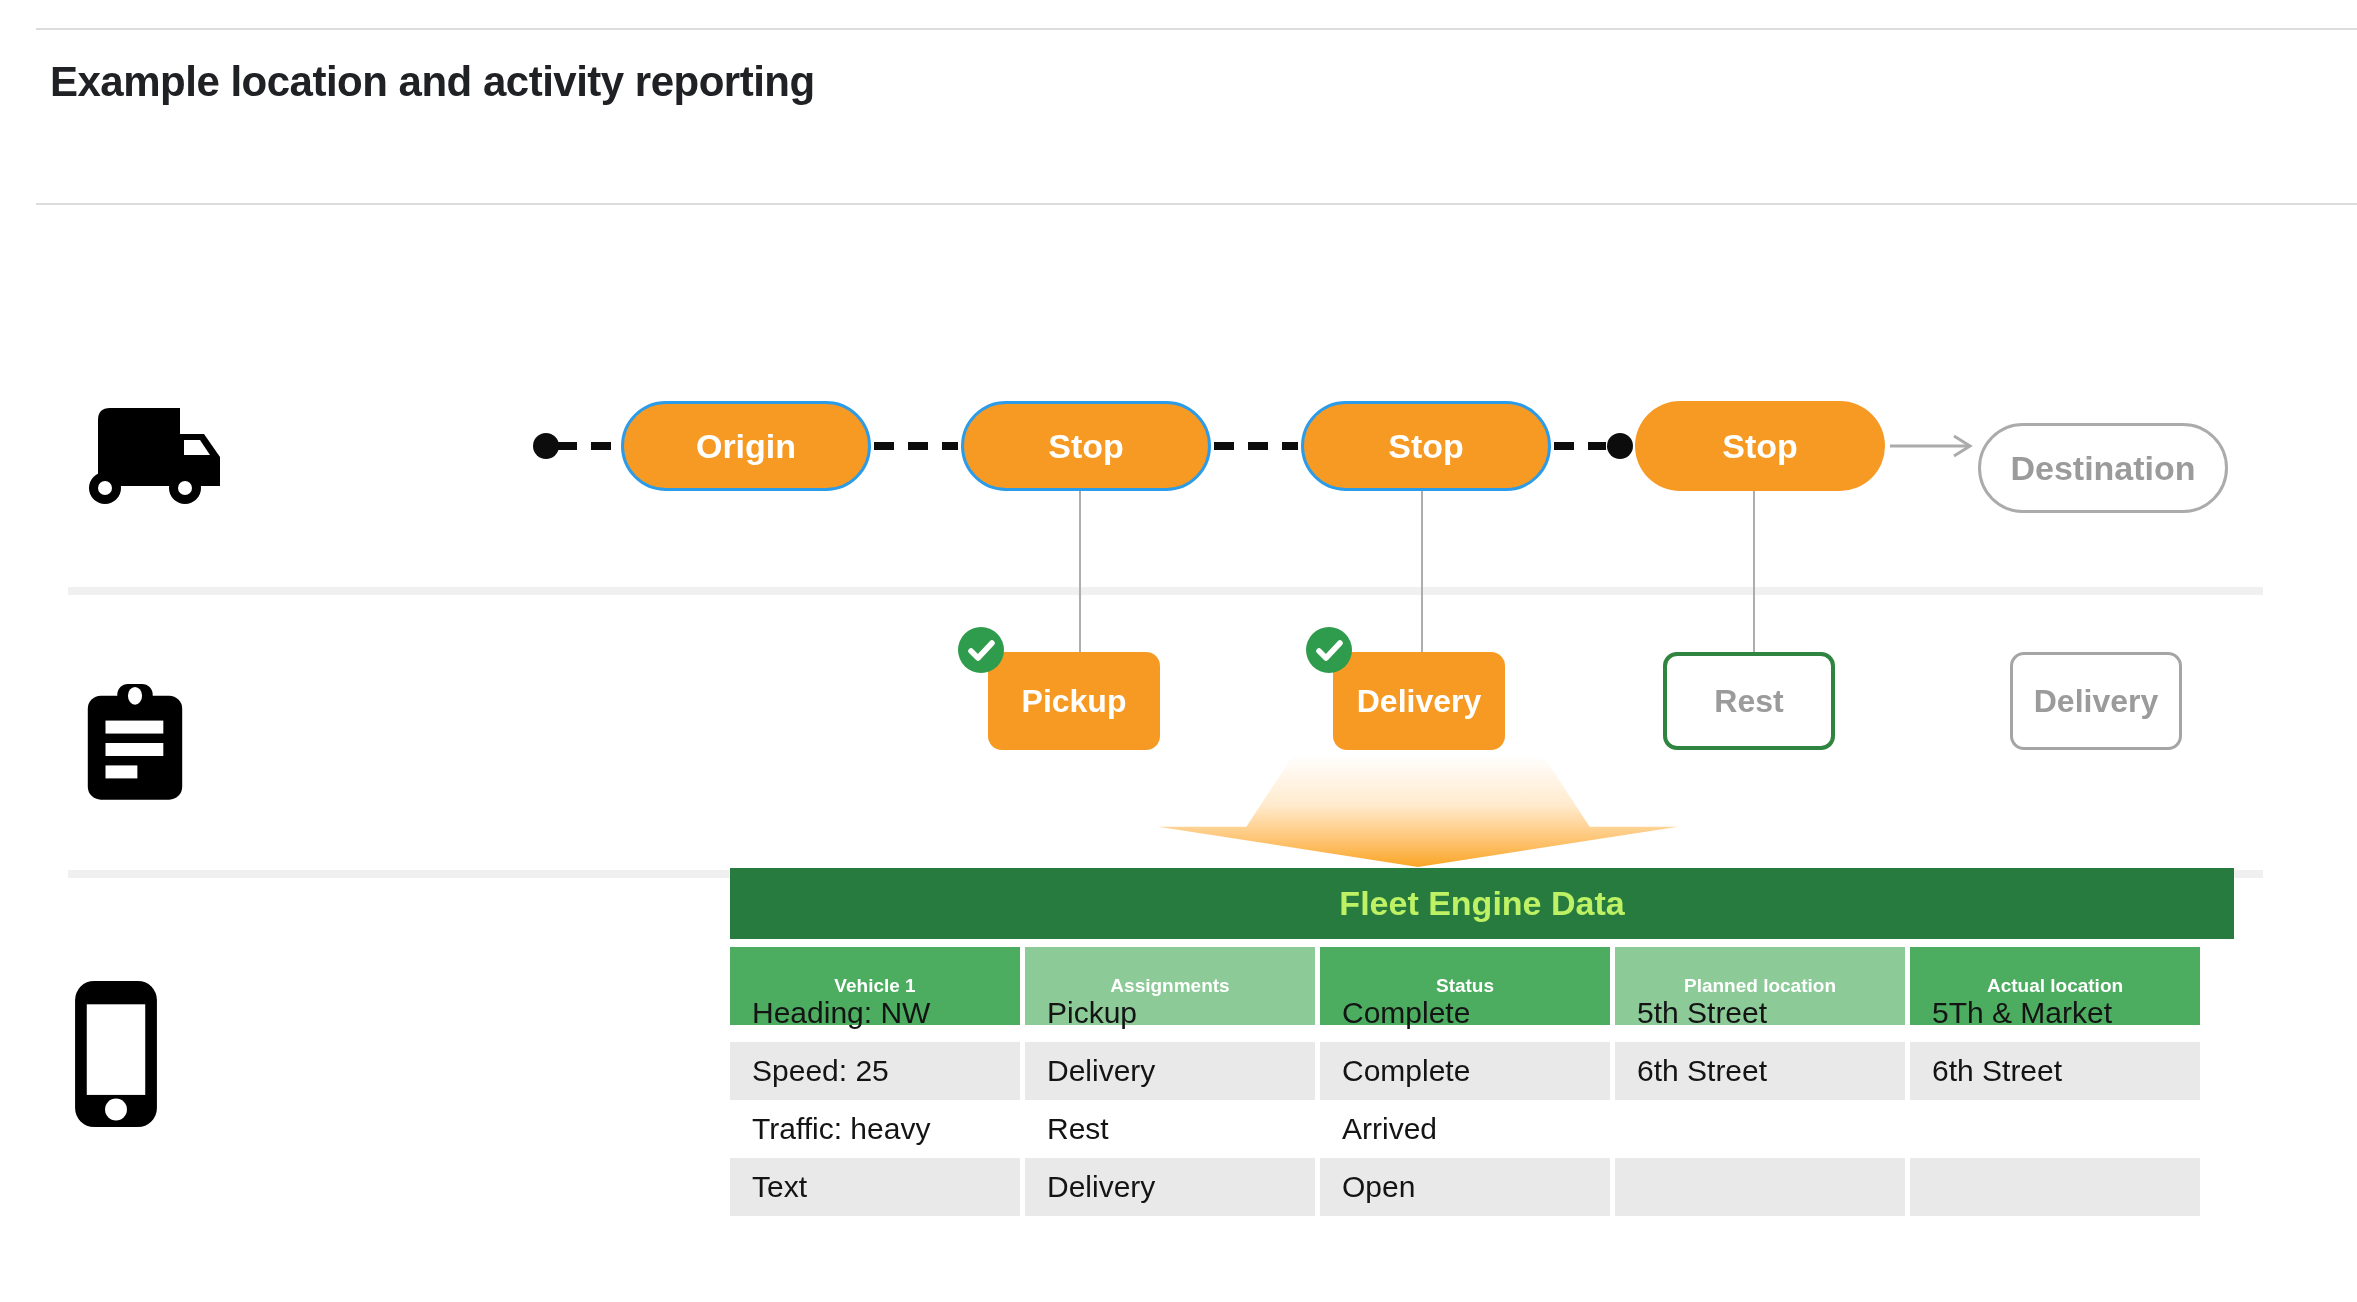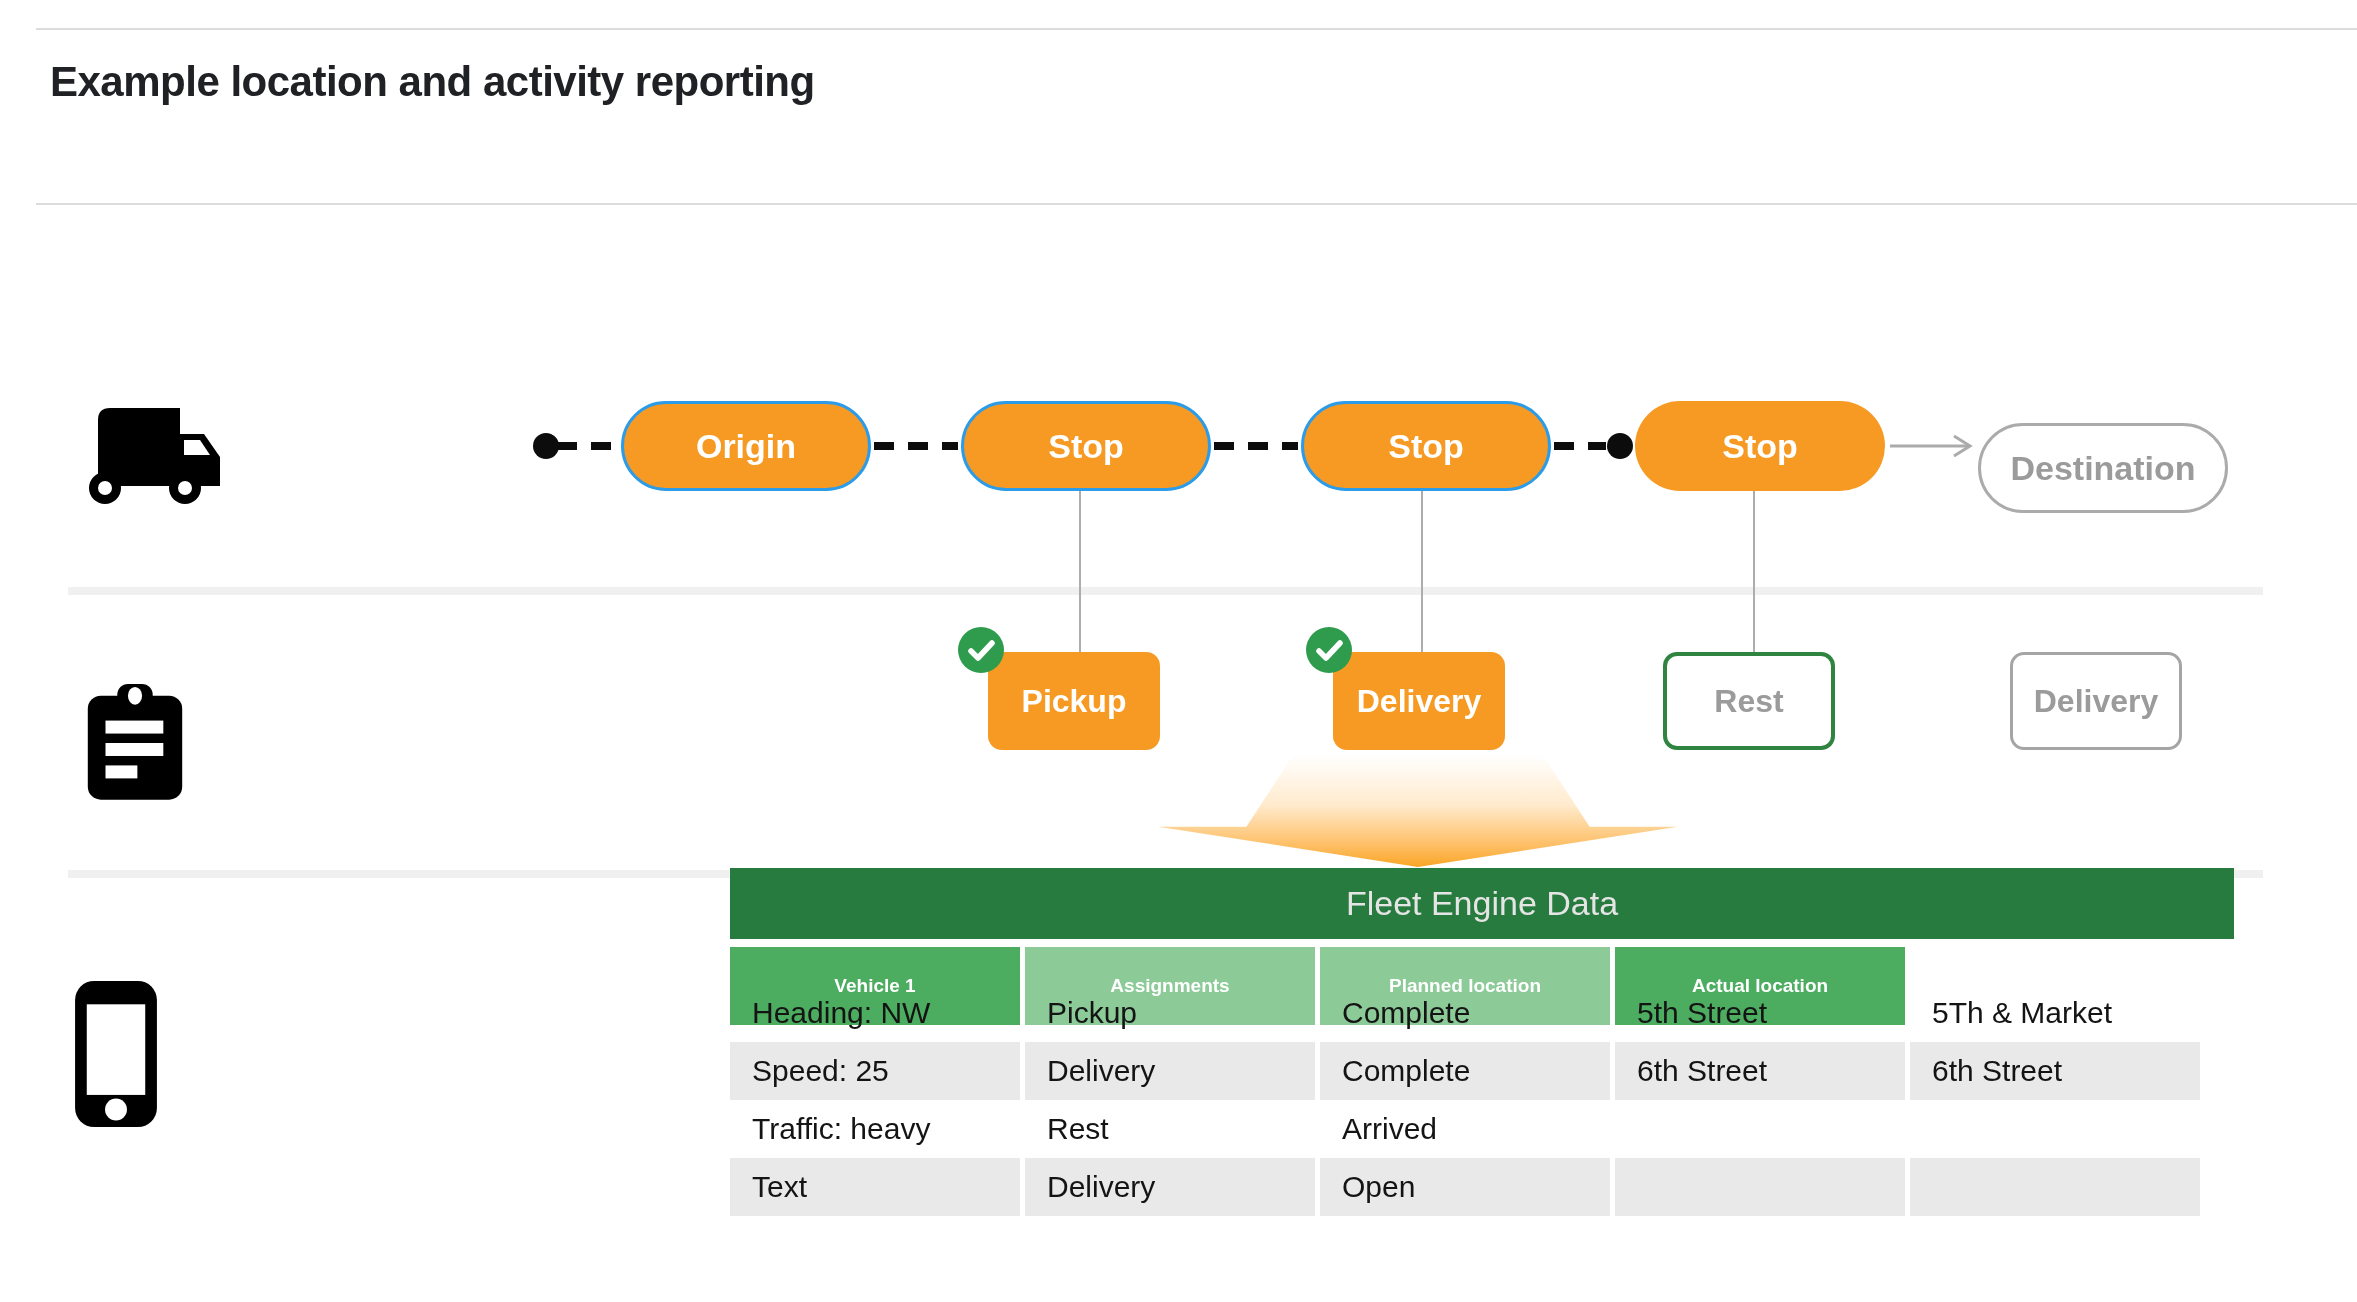--- a/index.html
+++ b/index.html
@@ -34,21 +34,21 @@
   .check-badge{position:absolute;top:627px;width:46px;height:46px;z-index:4;}
 
   
   .big-arrow{position:absolute;left:1158px;top:755px;width:520px;height:112px;z-index:1;
         background:linear-gradient(180deg,rgba(255,214,150,0) 0%,rgba(255,196,110,0.35) 45%,
                    rgba(253,173,60,0.78) 80%,rgba(250,162,28,0.96) 100%);
         clip-path:polygon(26% 0,74% 0,83% 64%,100% 64%,50% 100%,0 64%,17% 64%);}
 
   
   .tbl-title{position:absolute;left:730px;top:868px;width:1504px;height:71px;background:#277b3f;
-        color:#e5e5e5;font-size:34px;font-weight:400;display:flex;align-items:center;
+        color:#bef264;font-size:34px;font-weight:700;display:flex;align-items:center;
         justify-content:center;z-index:2;}
   .tbl-head{position:absolute;left:730px;top:947px;display:grid;
         grid-template-columns:repeat(5,290px);column-gap:5px;z-index:2;}
   .tbl-head .hcell{height:78px;display:flex;align-items:center;justify-content:center;
         color:#fff;font-size:19px;font-weight:700;}
   .hcell.g-dark{background:#4cac5f;}
   .hcell.g-light{background:#8cca98;}
   .tbl-body{position:absolute;left:730px;top:984px;display:grid;
         grid-template-columns:repeat(5,290px);column-gap:5px;z-index:2;}
   .tbl-body .cell{height:58px;line-height:58px;padding-left:22px;font-size:30px;
@@ -151,20 +151,21 @@
     <circle cx="30" cy="90" r="7.5" fill="#fff"></circle>
   </svg>
 
   <div class="tbl-title">
     <span>Fleet Engine Data</span>
   </div>
 
   <div class="tbl-head">
     <div class="hcell g-dark">Vehicle 1</div>
     <div class="hcell g-light">Assignments</div>
+    <div class="hcell g-dark">Status</div>
     <div class="hcell g-light">Planned location</div>
     <div class="hcell g-dark">Actual location</div>
   </div>
 
   <div class="tbl-body">
     <div class="cell">Heading: NW</div>
     <div class="cell">Pickup</div>
     <div class="cell">Complete</div>
     <div class="cell">5th Street</div>
     <div class="cell">5Th &amp; Market</div>

